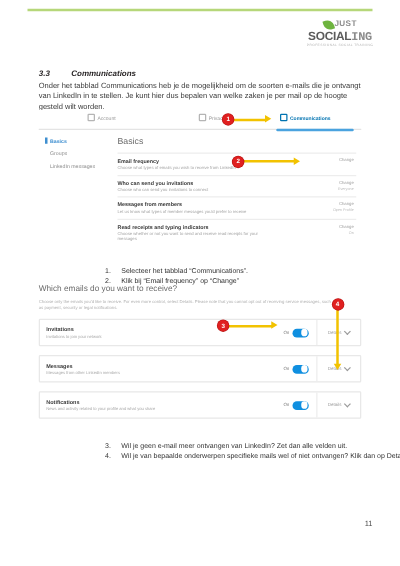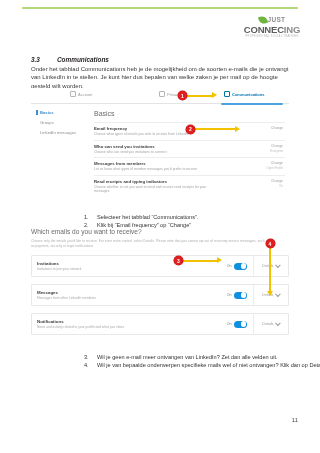--- a/index.html
+++ b/index.html
@@ -34,21 +34,21 @@
     transform:rotate(-18deg);
     display:inline-block;
   }
   .logo-just{
     font-size:6.5px;color:#8c8c8c;letter-spacing:.3px;font-weight:bold;
   }
   .logo-main{
     font-size:9.5px;font-weight:bold;color:#5c5c5c;letter-spacing:-.2px;
     white-space:nowrap;
   }
-  .logo-main .ing{color:#8b8b8b;}
+  .logo-main .ing{color:#8b8b8b;font-family:Liberation Mono, monospace;}
   .logo-sub{
     font-size:2.6px;color:#b3b3b3;letter-spacing:.35px;margin-top:1px;
     white-space:nowrap;
   }
 
   
   .section{
     position:absolute;left:31px;top:56px;width:258px;
   }
   .sec-head{
@@ -196,21 +196,21 @@
 </head>
 <body>
 
 <div class="top-rule"></div>
 
 <div class="logo">
   <div class="logo-mark">
     <span class="leaf"></span>
     <span class="logo-just">JUST</span>
   </div>
-  <div class="logo-main"><span>CONNEC</span><span class="ing">ING</span></div>
+  <div class="logo-main"><span>SOCIAL</span><span class="ing">ING</span></div>
   <div class="logo-sub">PROFESSIONAL SOCIAL TRAINING</div>
 </div>
 
 <div class="section">
   <div class="sec-head">
     <span class="num">3.3</span><span>Communications</span>
   </div>
   <p class="para">Onder het tabblad Communications heb je de mogelijkheid om de soorten e-mails die je ontvangt van LinkedIn in te stellen. Je kunt hier dus bepalen van welke zaken je per mail op de hoogte gesteld wilt worden.</p>
 </div>
 

